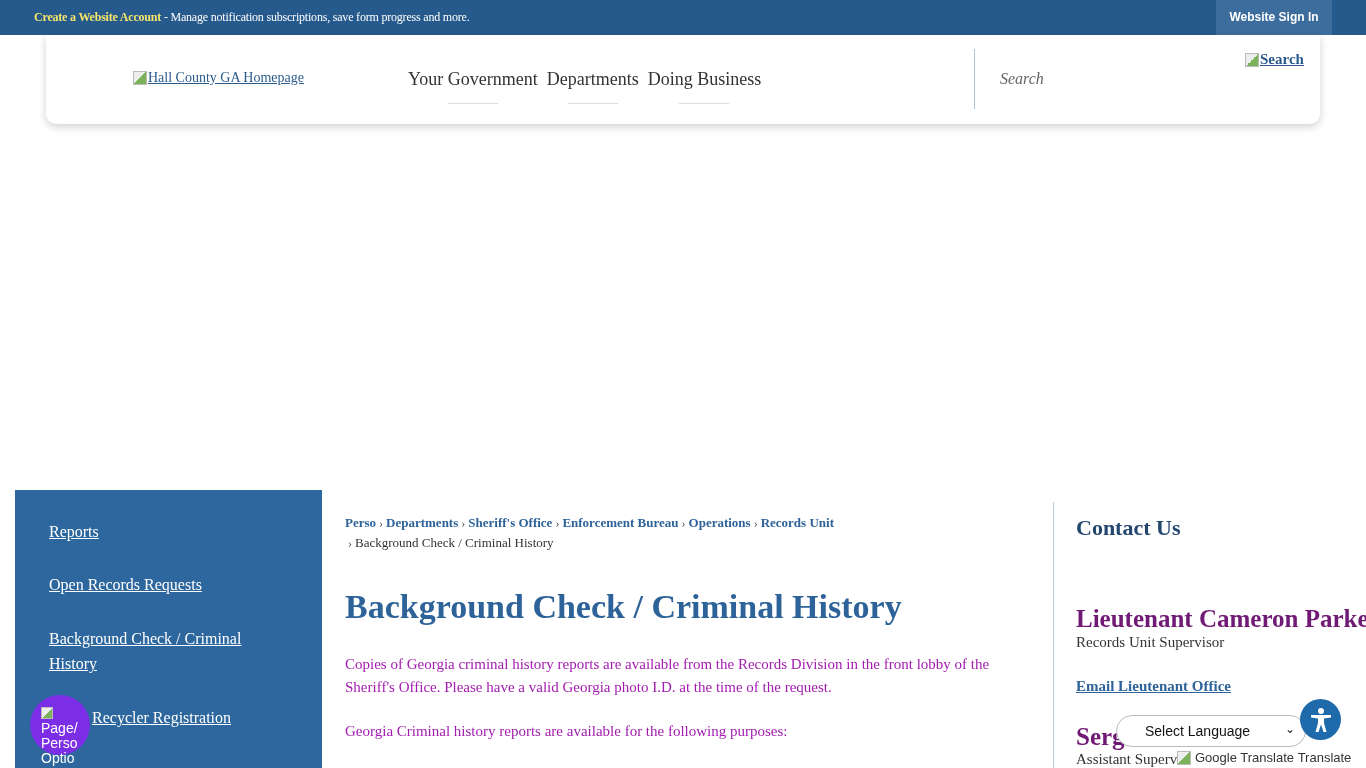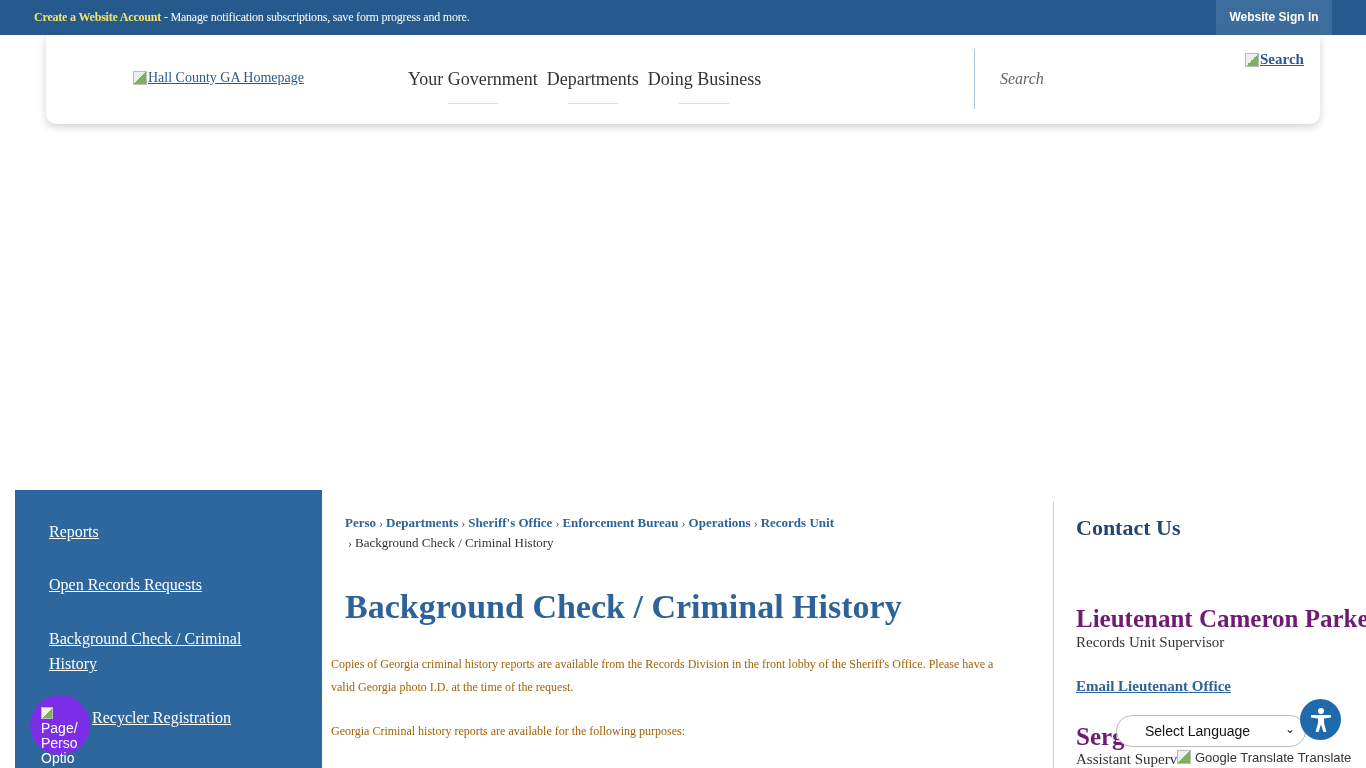--- a/index.html
+++ b/index.html
@@ -30,34 +30,34 @@
   
   .sidebar { position: absolute; left: 15px; top: 490px; width: 307px; height: 278px; background: #2e679e; }
   .sidebar .link { position: absolute; left: 34px; color: #fff; font-size: 16px; line-height: 25px; width: 230px; }
 
   
   .breadcrumb { position: absolute; left: 345px; top: 513px; width: 700px; font-size: 13px; line-height: 20px; }
   .breadcrumb a { color: #2e6399; font-weight: bold; text-decoration: none; }
   .breadcrumb .sep { color: #555; font-size: 12px; margin: 0 3px; }
   .breadcrumb .current { color: #333; }
   .page-title { position: absolute; left: 345px; top: 588px; font-size: 34px; font-weight: bold; color: #2e6399; white-space: nowrap; }
-  .para { position: absolute; left: 331px; width: 680px; font-size: 12px; line-height: 23px; color: #a16207; }
+  .para { position: absolute; left: 345px; width: 680px; font-size: 15px; line-height: 23px; color: #a21caf; }
 
   
   .rightcol { position: absolute; left: 1053px; top: 502px; width: 1px; height: 266px; background: #b9cfe2; }
   .contact-title { position: absolute; left: 1076px; top: 515px; font-size: 22px; font-weight: bold; color: #23466e; }
   .person-name { position: absolute; left: 1076px; font-size: 25px; font-weight: bold; color: #701a75; white-space: nowrap; }
   .person-role { position: absolute; left: 1076px; font-size: 15px; color: #333; white-space: nowrap; }
   .email-link { position: absolute; left: 1076px; top: 678px; font-size: 15px; font-weight: bold; color: #2e6399; text-decoration: underline; }
 
   
   .lang-select { position: absolute; left: 1116px; top: 715px; width: 190px; height: 32px; border: 1px solid #bbb; border-radius: 16px; background: #fff;
     font-family: "Liberation Sans", sans-serif; font-size: 14px; color: #111; display: flex; align-items: center; padding-left: 28px; }
   .lang-select .chev { position: absolute; right: 10px; top: 6px; font-size: 12px; color: #222; }
-  .translate-line { position: absolute; left: 1177px; top: 750px; font-family: "Liberation Sans", sans-serif; font-size: 13px; color: #333; display: flex; align-items: flex-start; white-space: nowrap; }
+  .translate-line { position: absolute; left: 1177px; top: 750px; font-family: "Liberation Sans", sans-serif; font-size: 13px; color: #333; display: flex; align-items: flex-end; white-space: nowrap; }
   .translate-line .g { margin-right: 4px; }
   .a11y-btn { position: absolute; left: 1300px; top: 699px; width: 41px; height: 41px; border-radius: 50%; background: #1f6aab; display: flex; align-items: center; justify-content: center; }
   .page-opts { position: absolute; left: 30px; top: 695px; width: 60px; height: 60px; border-radius: 50%; background: #7b2ee6; overflow: visible; }
   .page-opts .txt { position: absolute; left: 11px; top: 12px; font-family: "Liberation Sans", sans-serif; font-size: 14px; line-height: 15px; color: #fff; width: 38px; overflow: hidden; white-space: pre; }
 </style>
 </head>
 <body>
 
 <div class="topbar">
   <div class="msg">

